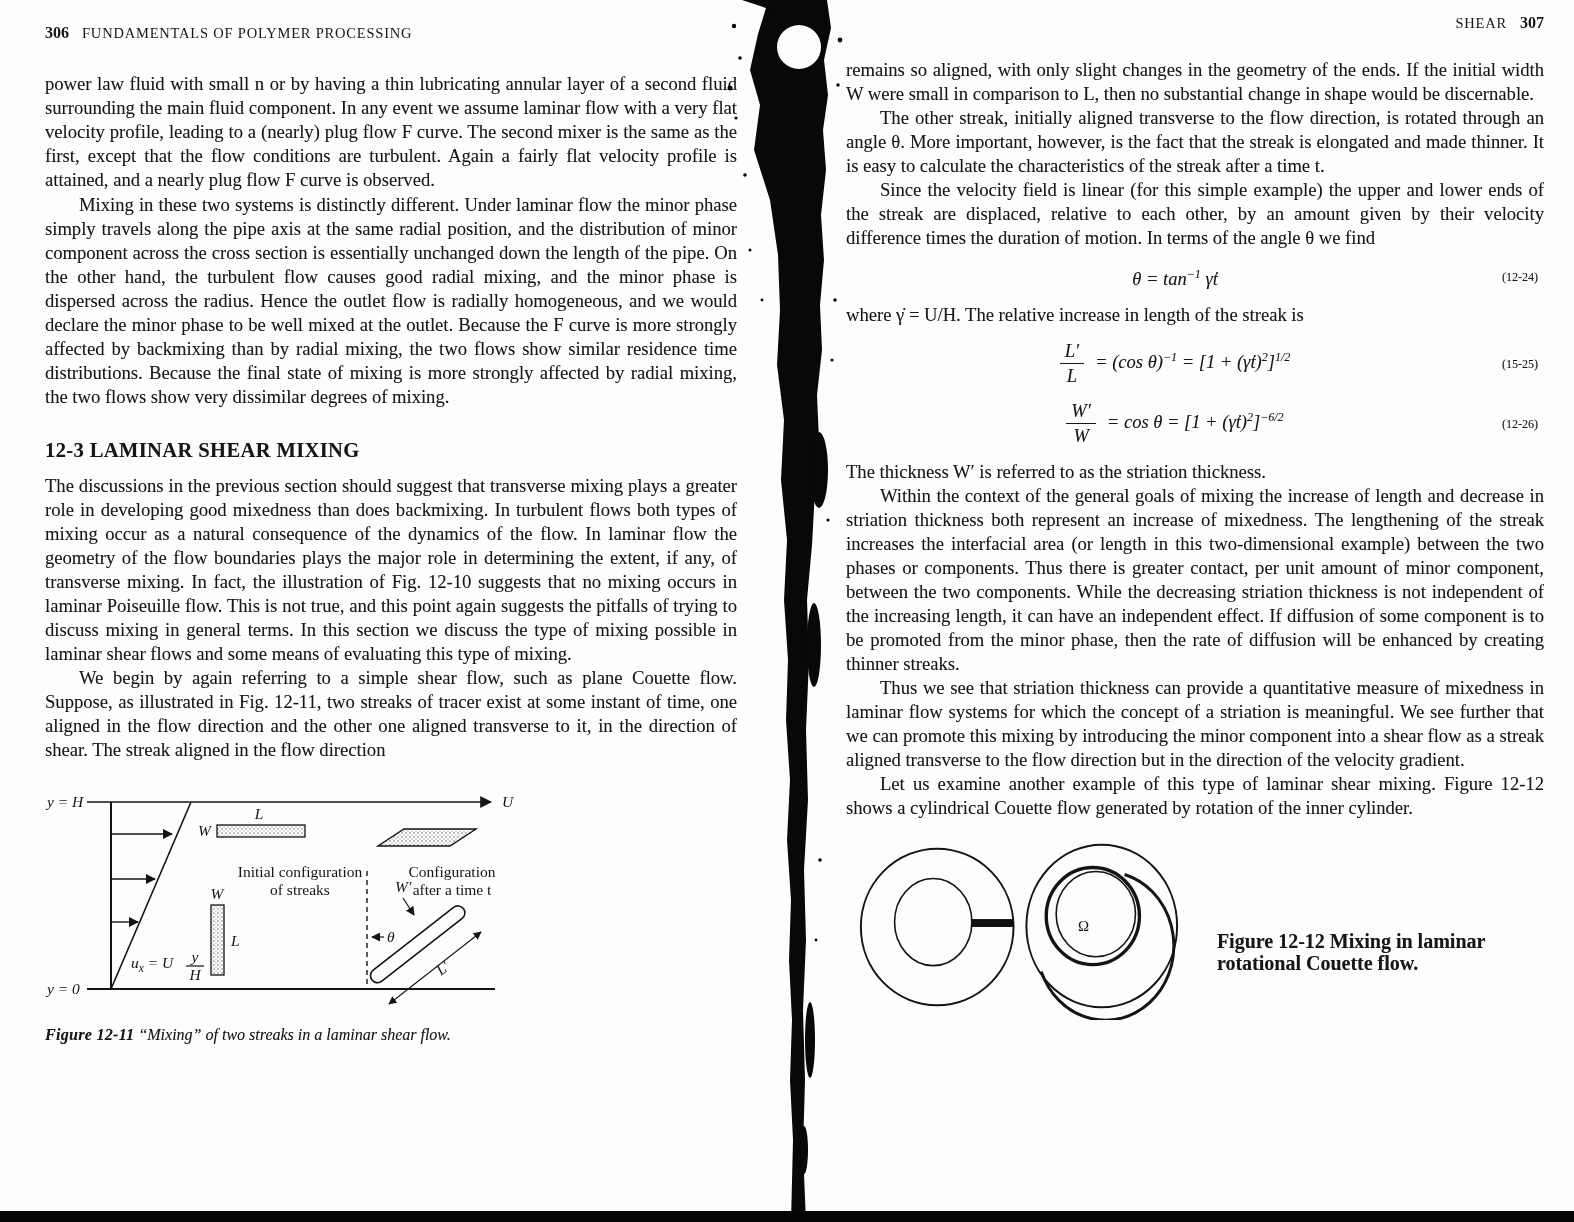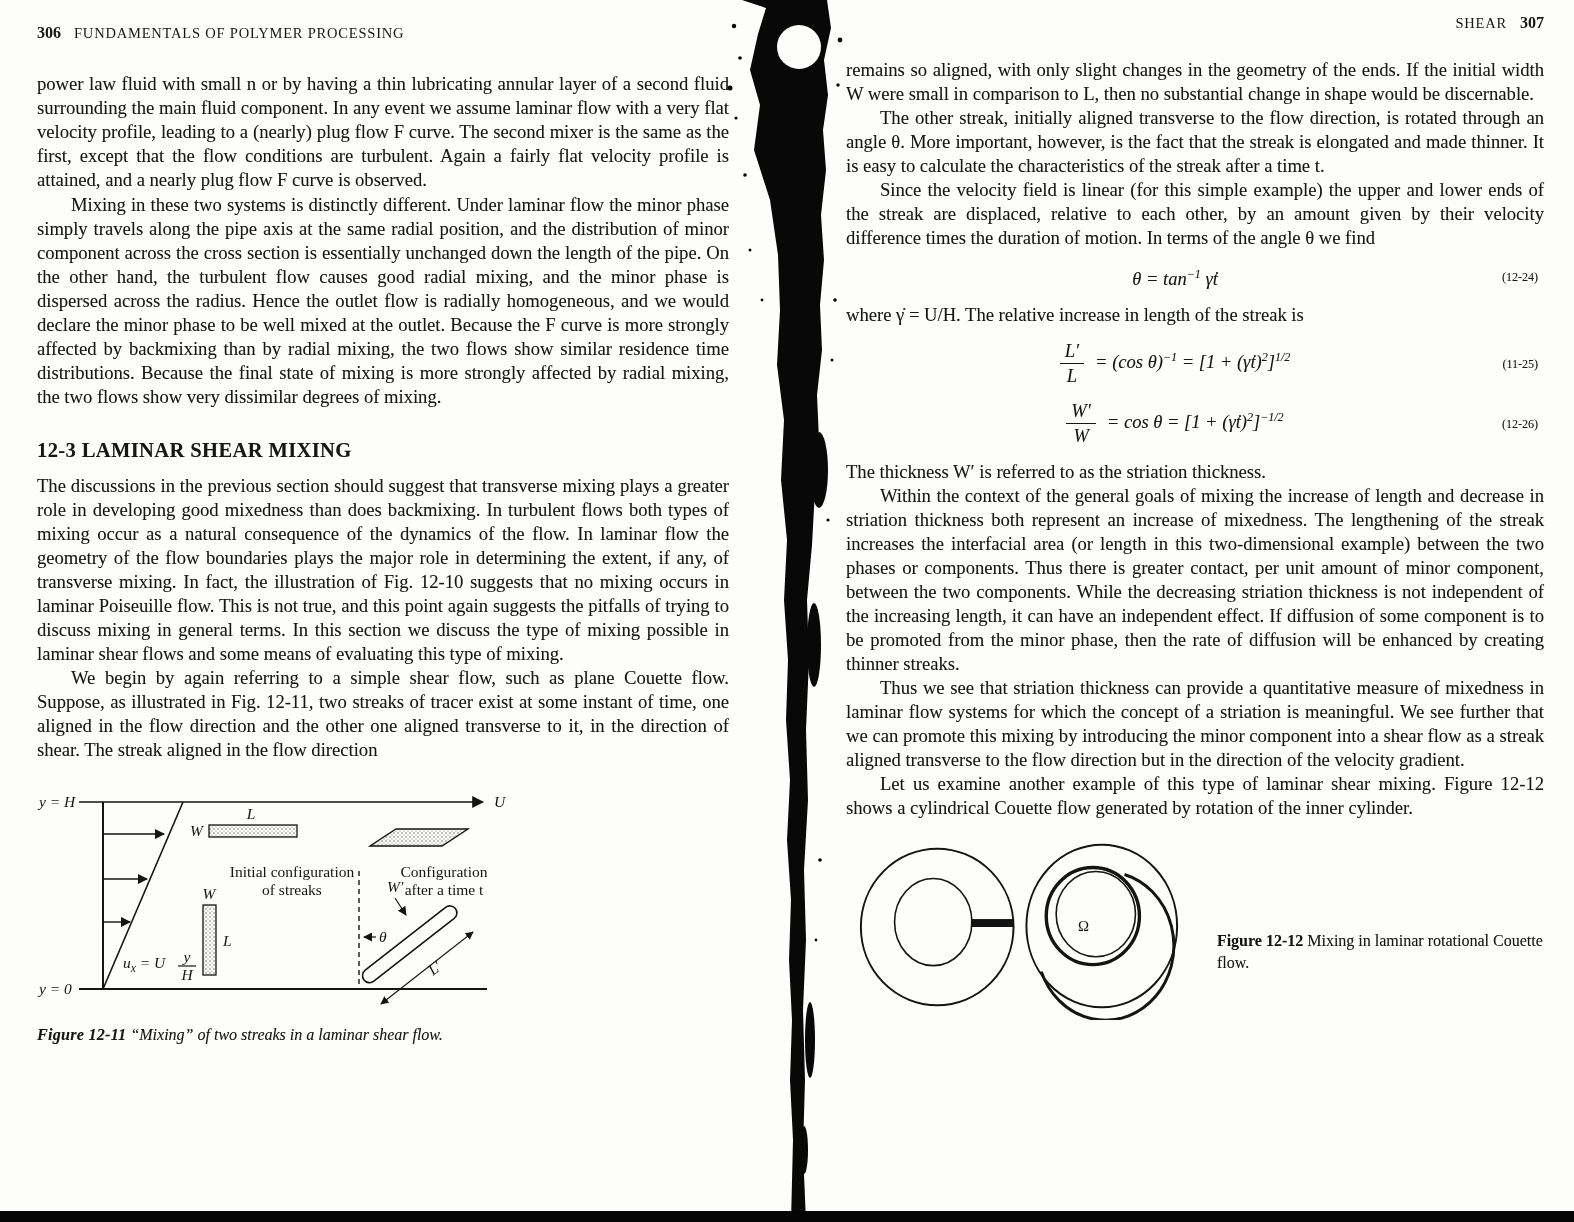--- a/index.html
+++ b/index.html
@@ -2,21 +2,21 @@
 <html><head>
 <meta charset="utf-8">
 <style>
   html,body{margin:0;padding:0;background:#e9e9e6;}
   .scan{
     position:relative; width:1574px; height:1222px;
     background:#fdfdfb; overflow:hidden;
     font-family:"Liberation Serif", serif; color:#161616;
   }
   .page{position:absolute;}
-  .page-left{left:37px; top:24px; width:692px;}
+  .page-left{left:45px; top:24px; width:692px;}
   .page-right{left:846px; top:14px; width:698px;}
   .runhead{display:flex; align-items:baseline; gap:13px; font-size:14.5px; letter-spacing:.8px; margin-bottom:30px;}
   .runhead .ph-num{font-weight:bold; font-size:16px; letter-spacing:0;}
   .runhead.rh-right{justify-content:flex-end; margin-bottom:26px;}
   .body-par{
     margin:0; text-align:justify;
     font-size:18.6px; line-height:24px;
     text-shadow:.2px .2px 0 rgba(0,0,0,.28);
   }
   .indent{text-indent:34px;}
@@ -36,21 +36,21 @@
   .frac .ftop{display:block; border-bottom:1.3px solid #161616; padding:0 5px 1px 5px;}
   .frac .fbot{display:block; padding-top:1px;}
   .eqm{margin-left:2px;}
   
   .fig-block{margin:14px 0 0 0;}
   .fig-caption{
     font-size:16px; margin-top:8px; text-shadow:.2px .2px 0 rgba(0,0,0,.3);font-style:italic;
   }
   .fig-caption b{letter-spacing:.3px;}
   .fig12-12-row{display:flex; gap:14px; margin-top:14px;}
-  .fig12-12-cap{width:330px; padding-top:96px; font-size:16px; line-height:22px; text-shadow:.2px .2px 0 rgba(0,0,0,.3);}
+  .fig12-12-cap{width:330px; padding-top:96px; font-size:20px; line-height:22px; text-shadow:.2px .2px 0 rgba(0,0,0,.3);font-weight:bold;}
   
   .gutter-svg{position:absolute; left:720px; top:0; width:140px; height:1222px;}
   .bottom-strip{position:absolute; left:0; top:1211px; width:1574px; height:11px; background:#050505;}
   svg text{font-family:"Liberation Serif", serif; fill:#141414;}
   svg .lbl-i{font-size:15.5px; font-style:italic;}
   svg .cap{font-size:15.5px;}
 </style>
 </head>
 <body>
 
@@ -151,27 +151,27 @@
       <span class="eqbody"><span>θ = tan</span><sup>−1</sup><span> γ̇t</span></span>
       <span class="eqnum">(12-24)</span>
     </div>
 
     <p class="body-par">where γ̇ = U/H. The relative increase in length of the streak is</p>
 
     <div class="equation">
       <span class="eqbody">
         <span class="frac"><span class="ftop">L′</span><span class="fbot">L</span></span><span class="eqm">= (cos θ)</span><sup>−1</sup><span> = [1 + (γ̇t)</span><sup>2</sup><span>]</span><sup>1/2</sup>
       </span>
-      <span class="eqnum">(11-25)</span>
+      <span class="eqnum">(15-25)</span>
     </div>
 
 
     <div class="equation">
       <span class="eqbody">
-        <span class="frac"><span class="ftop">W′</span><span class="fbot">W</span></span><span class="eqm">= cos θ = [1 + (γ̇t)</span><sup>2</sup><span>]</span><sup>−1/2</sup>
+        <span class="frac"><span class="ftop">W′</span><span class="fbot">W</span></span><span class="eqm">= cos θ = [1 + (γ̇t)</span><sup>2</sup><span>]</span><sup>−6/2</sup>
       </span>
       <span class="eqnum">(12-26)</span>
     </div>
 
     <p class="body-par">The thickness W′ is referred to as the striation thickness.</p>
     <p class="body-par indent">Within the context of the general goals of mixing the increase of length and decrease in striation thickness both represent an increase of mixedness. The lengthening of the streak increases the interfacial area (or length in this two-dimensional example) between the two phases or components. Thus there is greater contact, per unit amount of minor component, between the two components. While the decreasing striation thickness is not independent of the increasing length, it can have an independent effect. If diffusion of some component is to be promoted from the minor phase, then the rate of diffusion will be enhanced by creating thinner streaks.</p>
     <p class="body-par indent">Thus we see that striation thickness can provide a quantitative measure of mixedness in laminar flow systems for which the concept of a striation is meaningful. We see further that we can promote this mixing by introducing the minor component into a shear flow as a streak aligned transverse to the flow direction but in the direction of the velocity gradient.</p>
     <p class="body-par indent">Let us examine another example of this type of laminar shear mixing. Figure 12-12 shows a cylindrical Couette flow generated by rotation of the inner cylinder.</p>
 
     <div class="fig12-12-row">

